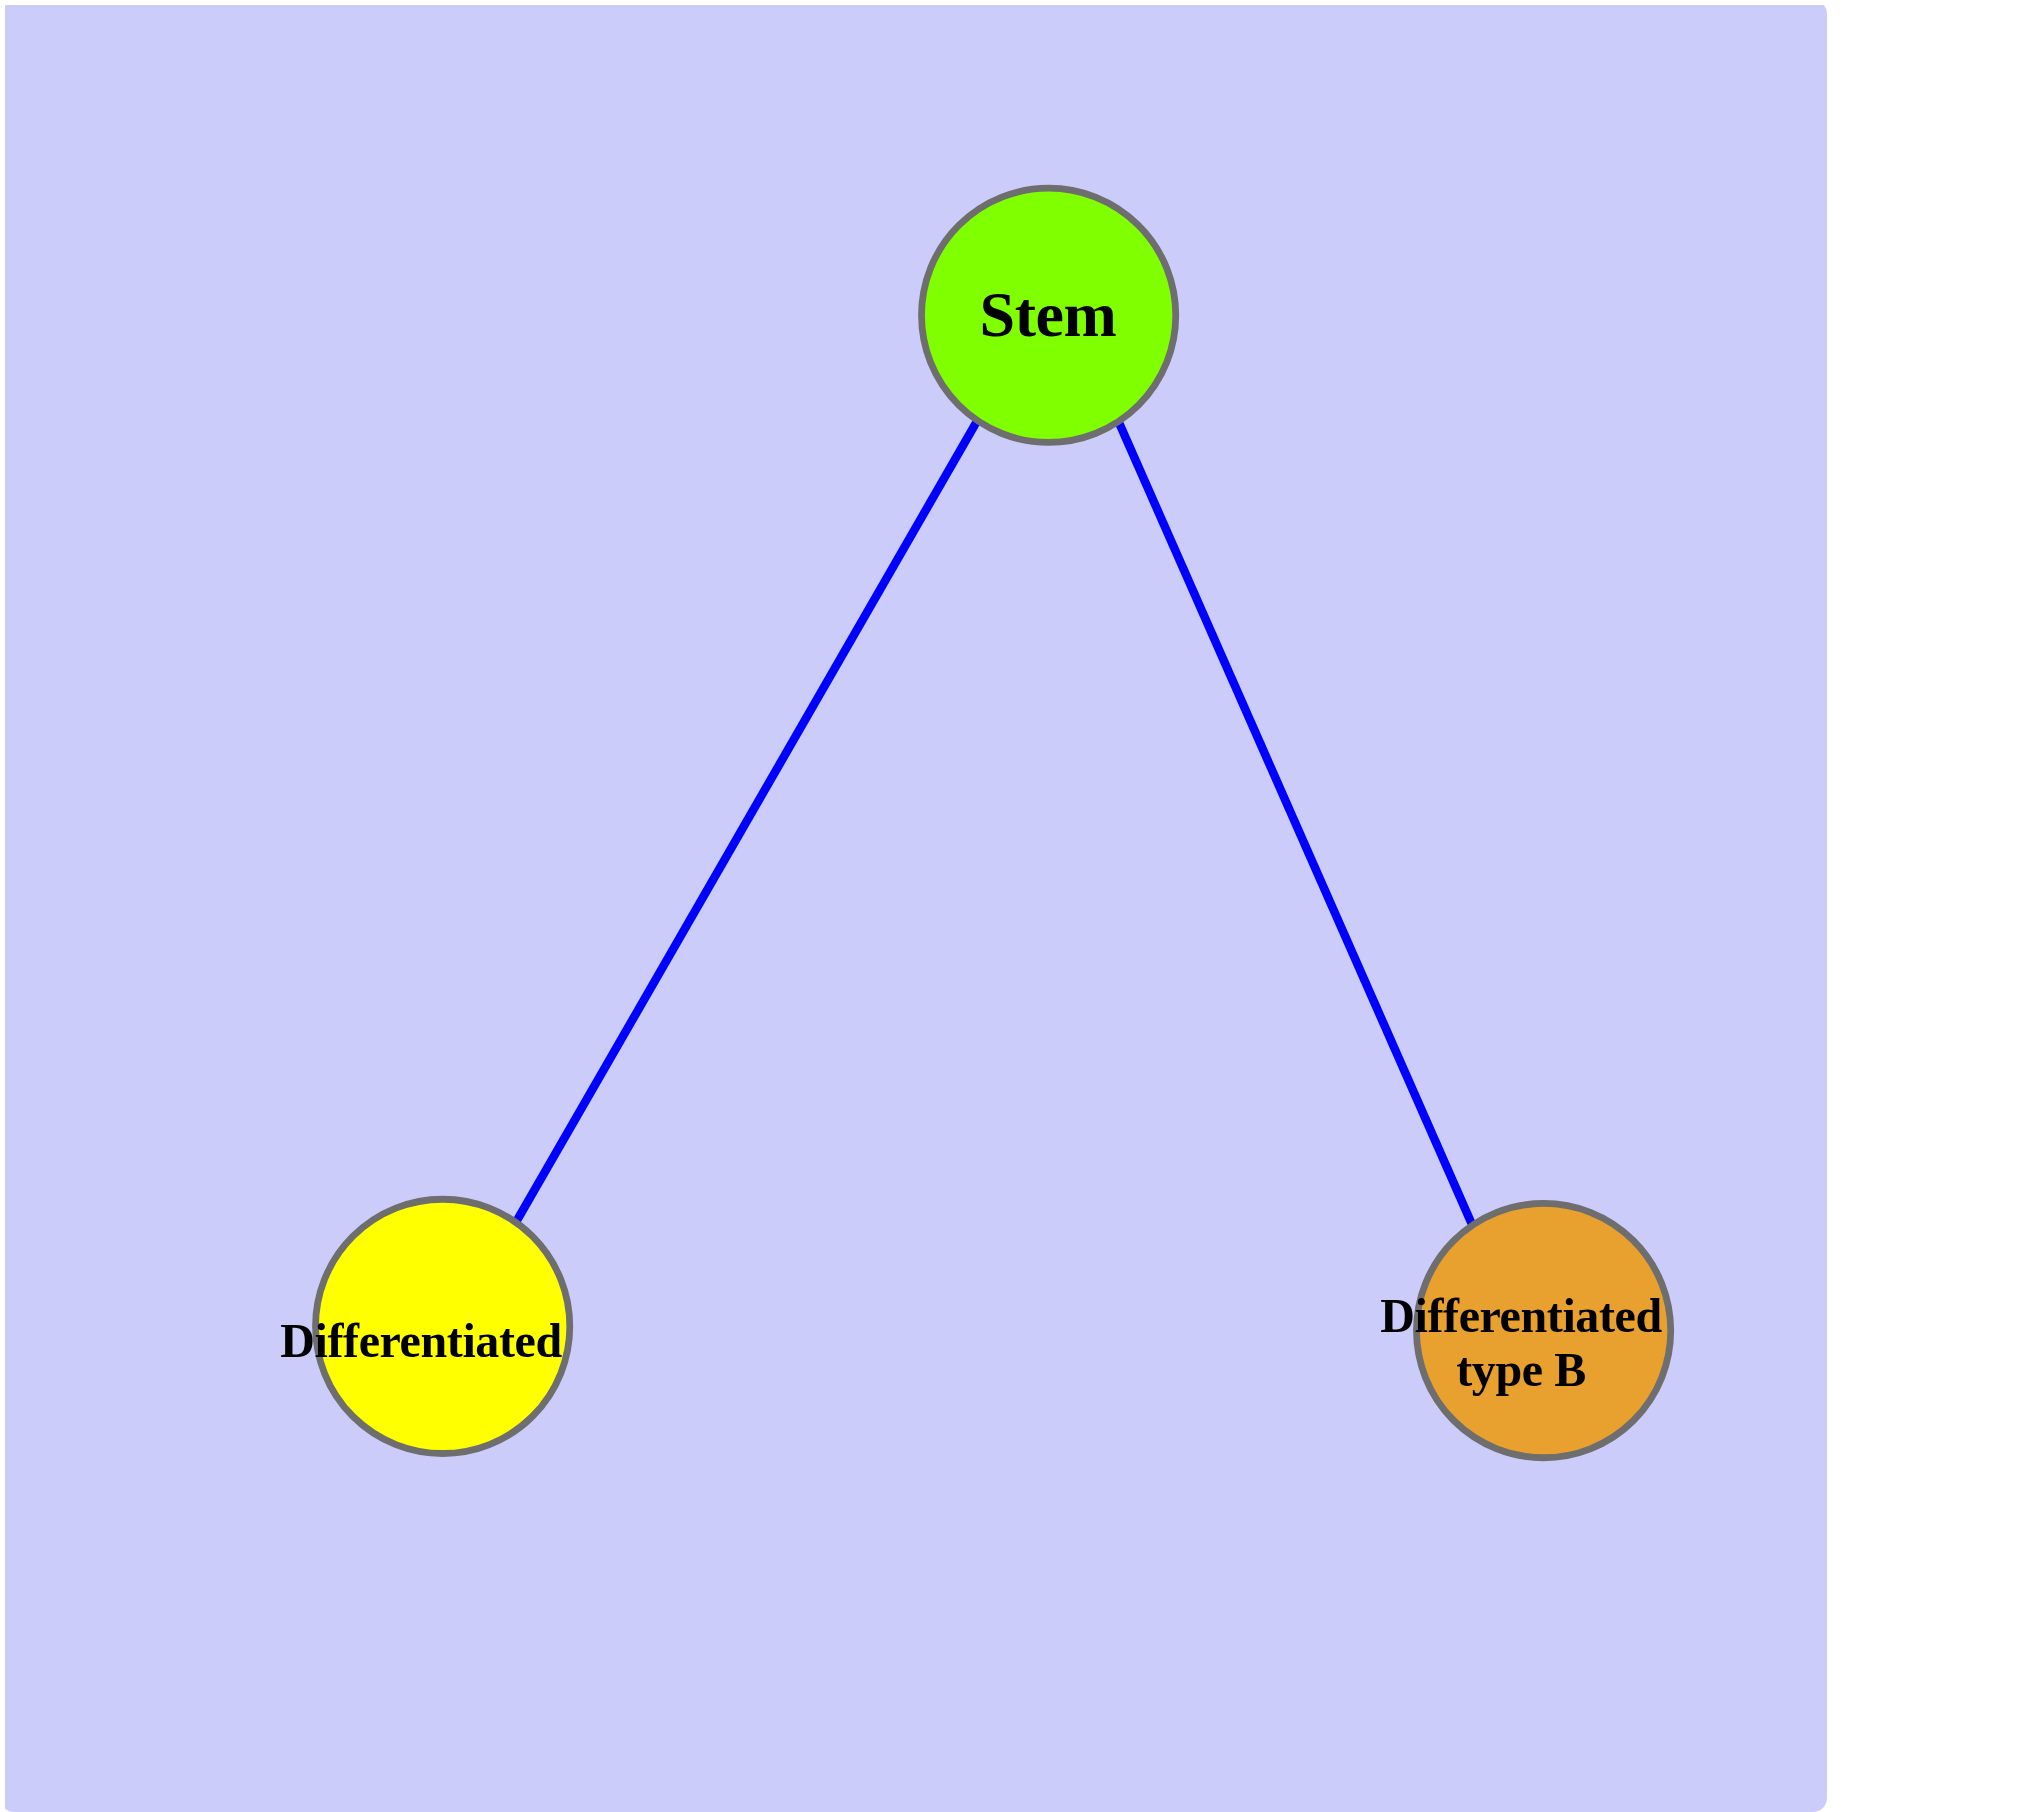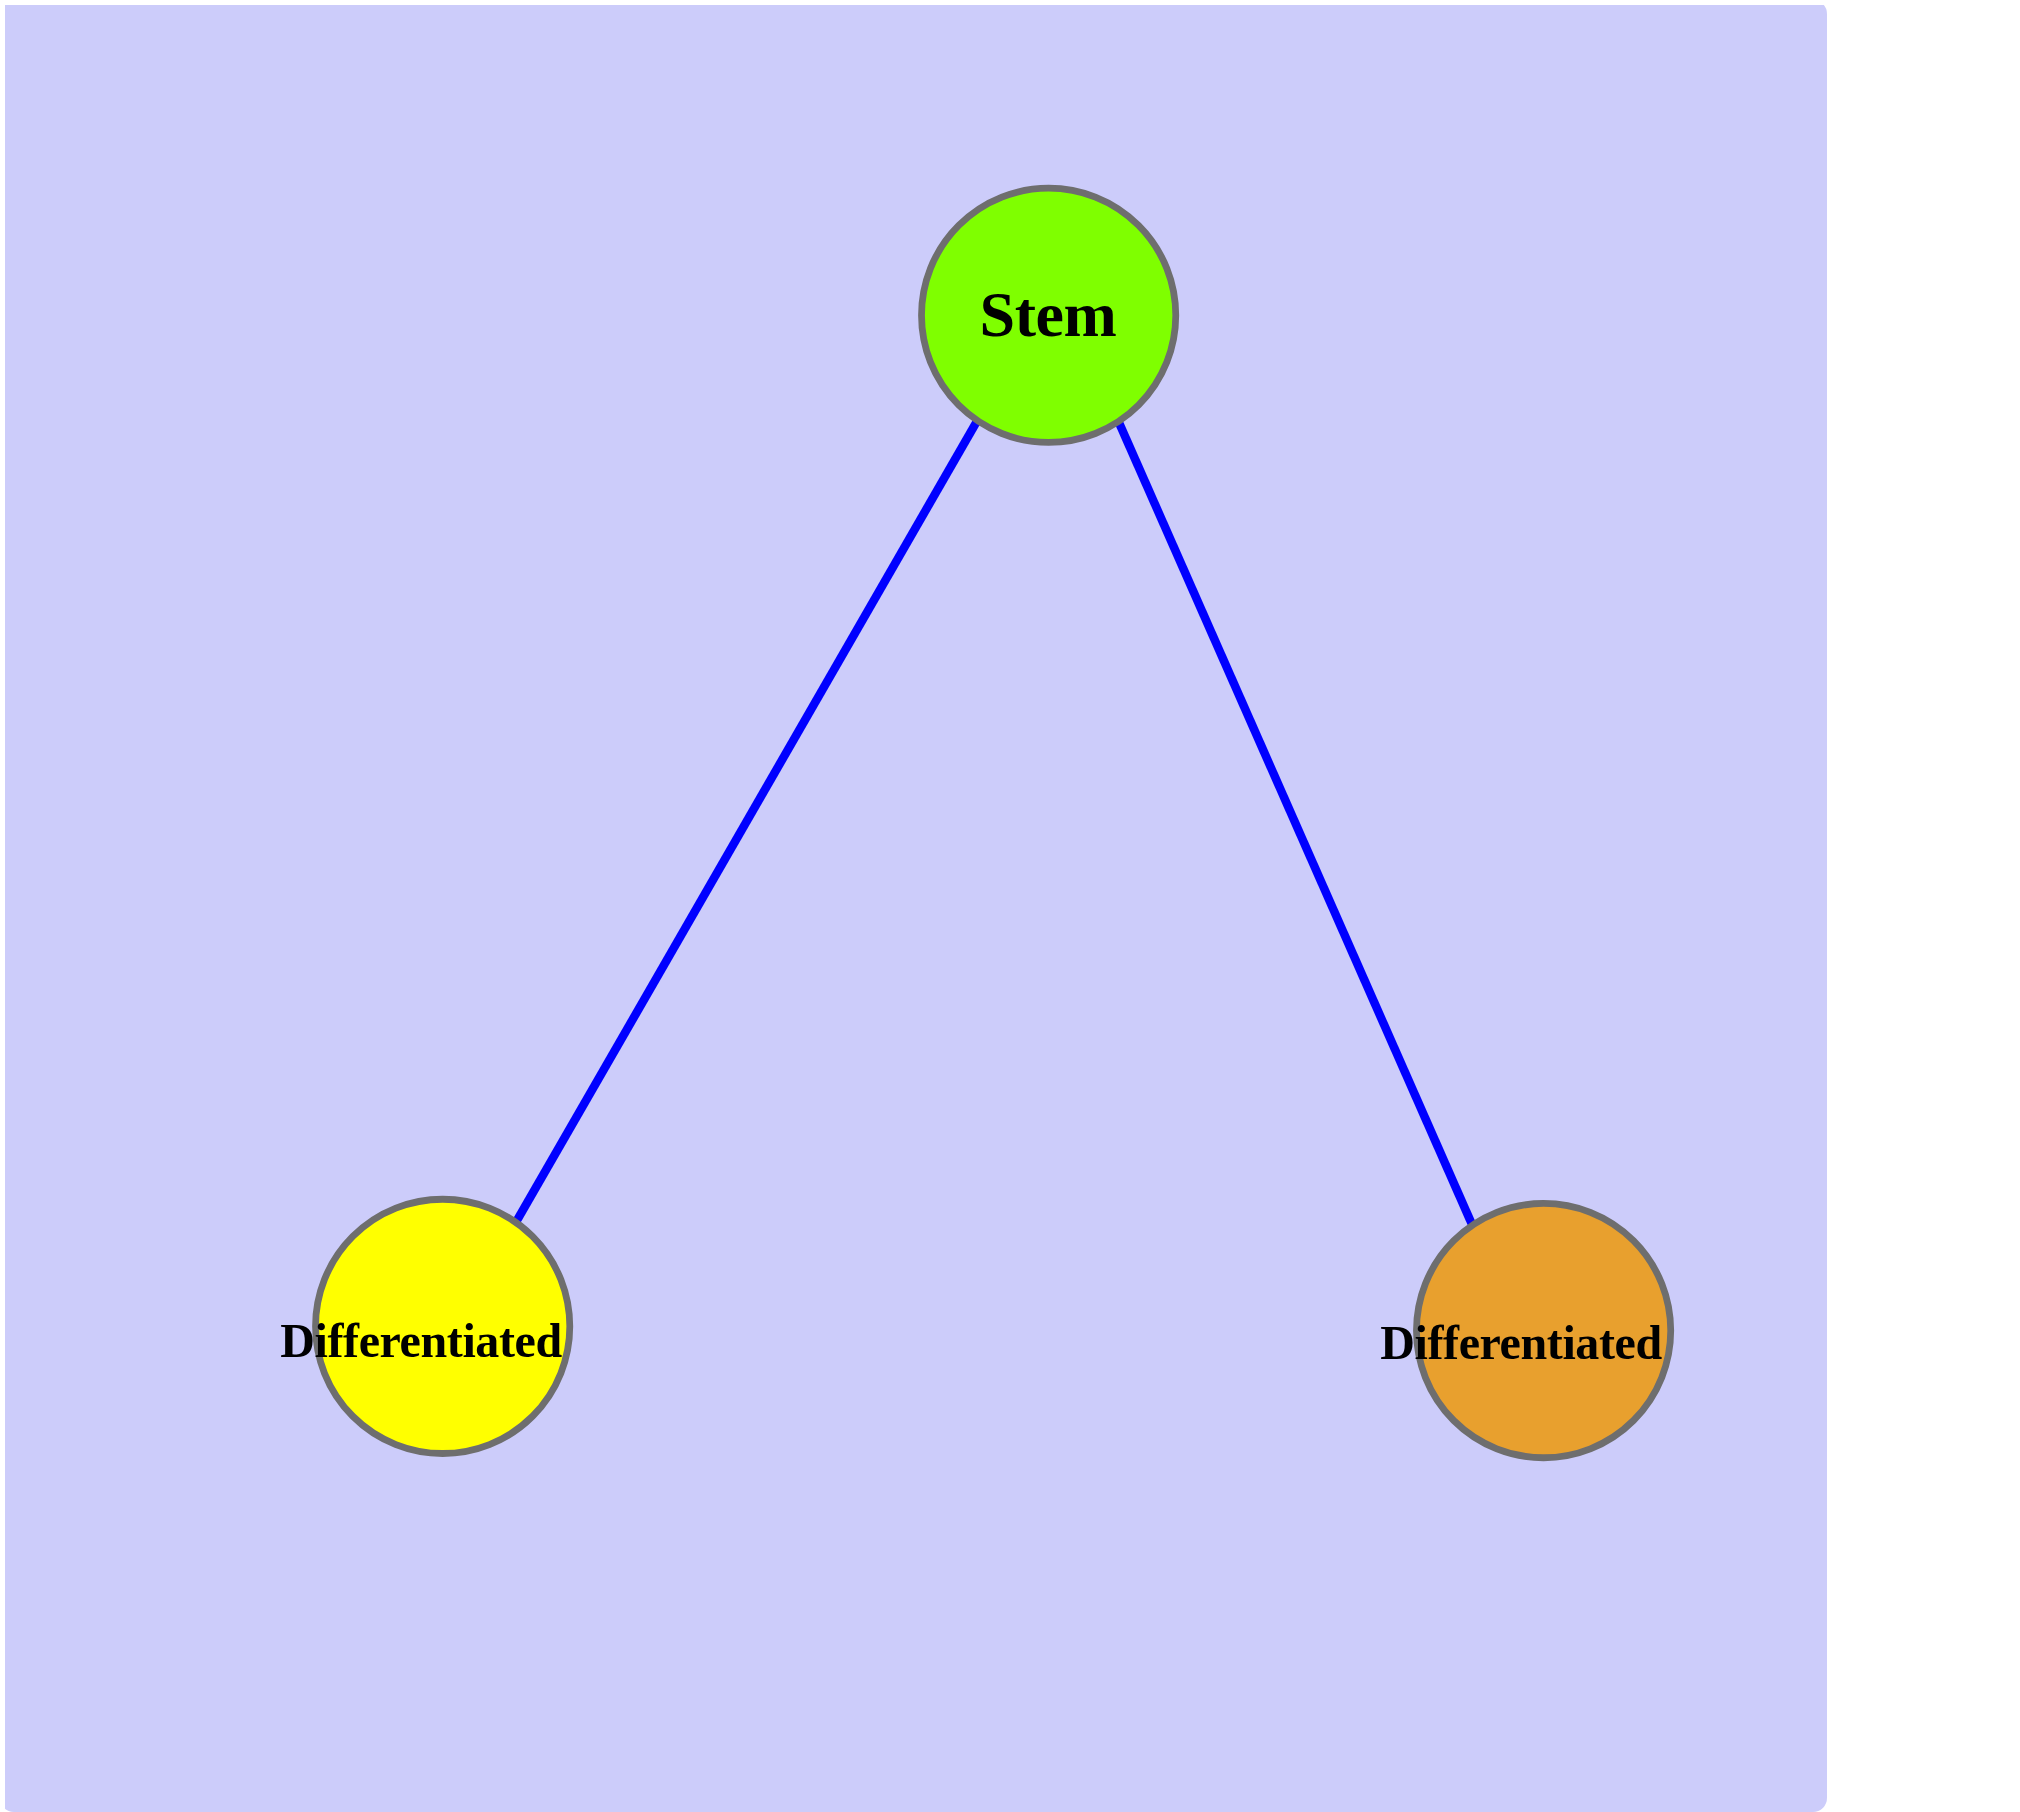--- a/index.html
+++ b/index.html
@@ -82,16 +82,17 @@
   </svg>
 
   <div class="node-label label-stem" style="left:1048px; top:315px; transform:translate(-50%,-50%);">Stem</div>
 
   <div class="node-label label-child" style="left:421px; top:1341px; transform:translate(-50%,-50%);">
     <div>Differentiated</div>
   </div>
 
   <div class="node-label label-child" style="left:1521px; top:1343px; transform:translate(-50%,-50%);">
     <div>Differentiated</div>
+    <div>type B</div>
   </div>
 
 </div>
 
 
 </body></html>

